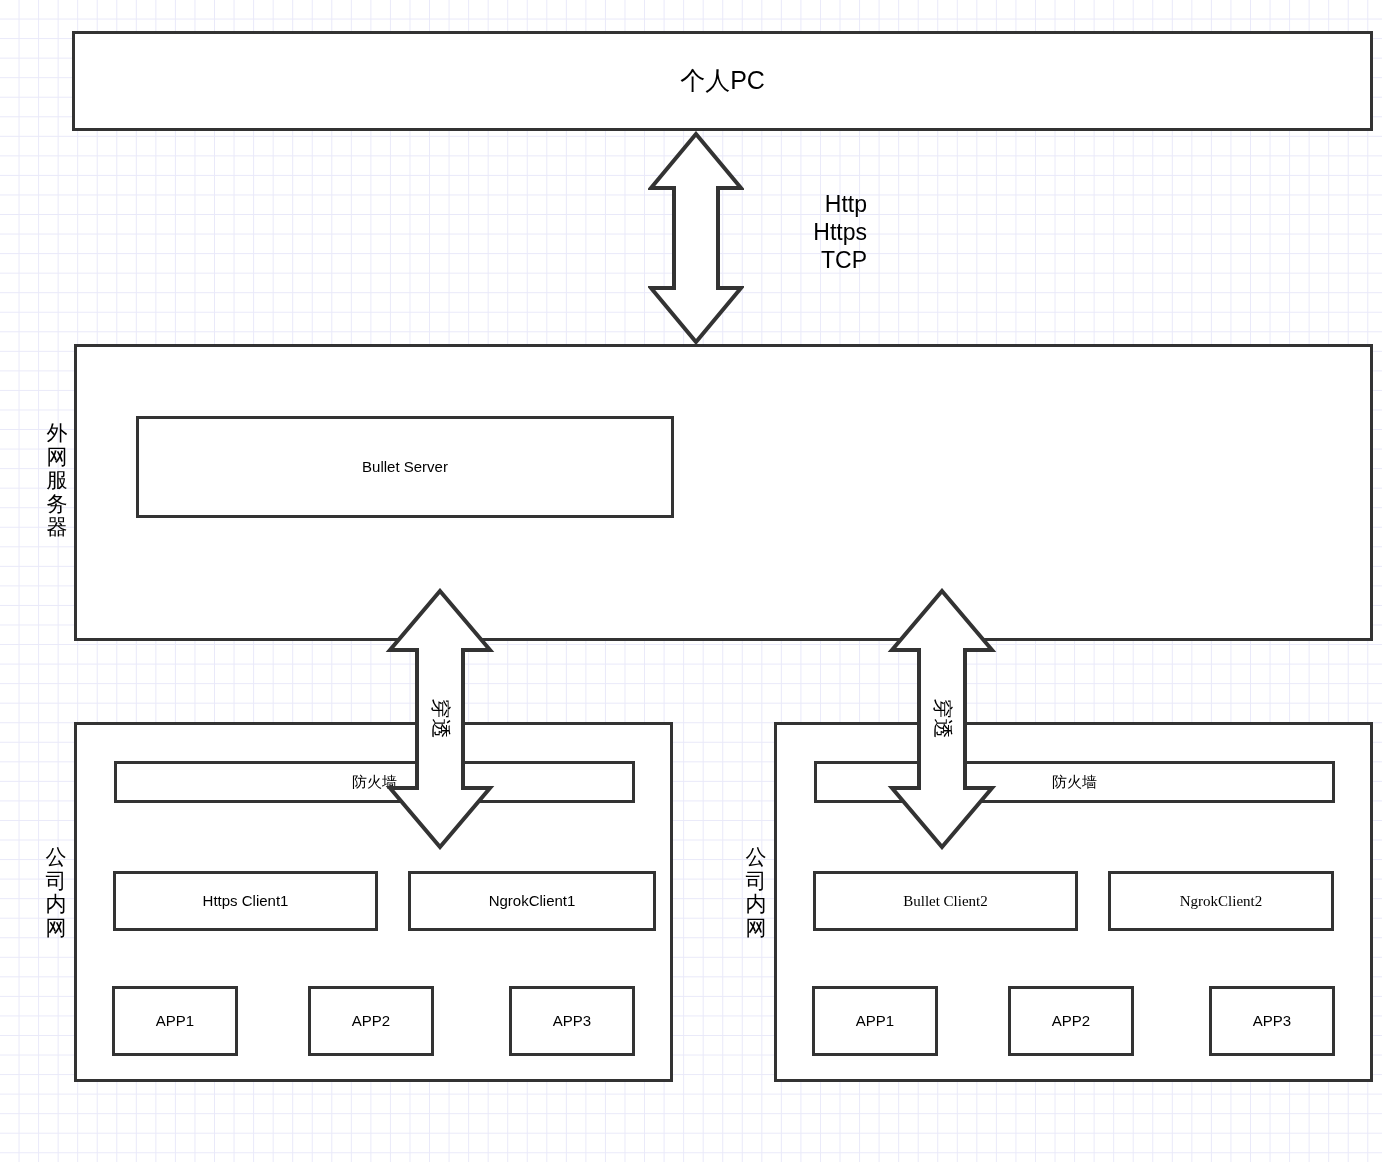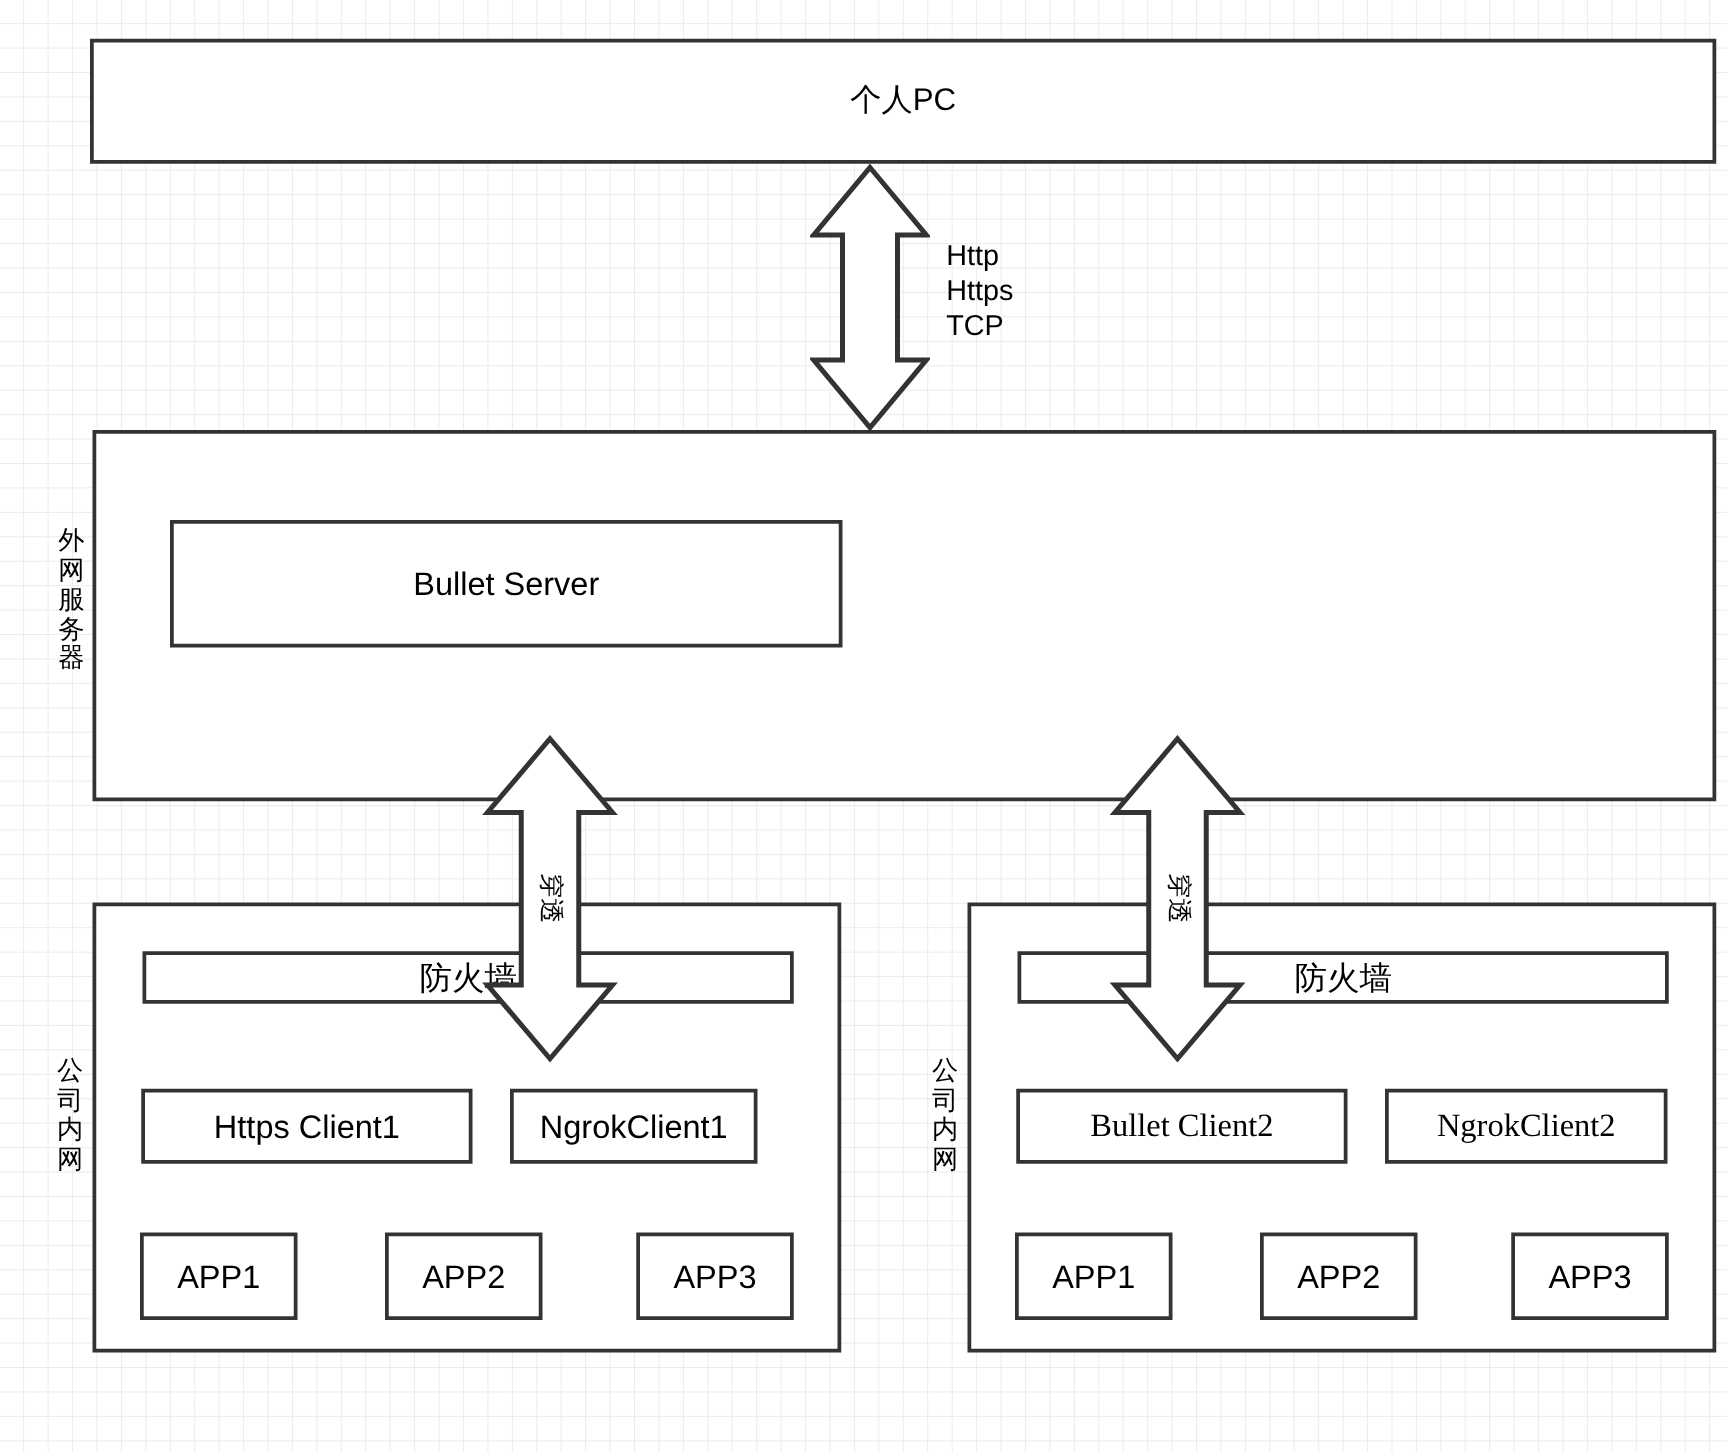--- a/index.html
+++ b/index.html
@@ -25,21 +25,21 @@
     box-sizing: border-box;
     border: 3px solid #333333;
     background: #ffffff;
     display: flex;
     align-items: center;
     justify-content: center;
     color: #000000;
     margin-left: 36px;
   }
   .box-label {
-    font-size: 26px;
+    font-size: 15px;
     line-height: 1.1;
     white-space: nowrap;
     color: #000000;
   }
   .vlabel {
     position: absolute;
     width: 26px;
     font-size: 21px;
     line-height: 1.12;
     text-align: center;
@@ -82,21 +82,21 @@
 <div id="canvas">
 
   <div class="box" style="left:36px; top:31px; width:1301px; height:100px;">
     <span class="box-label title-label">个人PC</span>
   </div>
 
   <svg class="arrow-svg" style="left:648px; top:131px;" width="96" height="214" viewBox="0 0 96 214">
     <polygon points="48,3 93,57 70,57 70,157 93,157 48,211 3,157 26,157 26,57 3,57" fill="#ffffff" stroke="#333333" stroke-width="4" stroke-linejoin="miter"></polygon>
   </svg>
 
-  <div class="proto-label" style="left:757px; top:190px; width:110px; text-align:left;">Http
+  <div class="proto-label" style="left:757px; top:190px; width:110px; text-align:right;">Http
 Https
 TCP</div>
 
   <div class="box" style="left:38px; top:344px; width:1299px; height:297px;"></div>
 
   <div class="vlabel" style="left:44px; top:421px;">外网服务器</div>
 
   <div class="box" style="left:100px; top:416px; width:538px; height:102px;">
     <span class="box-label">Bullet Server</span>
   </div>
@@ -119,21 +119,21 @@
   <div class="vlabel" style="left:43px; top:845px;">公司内网</div>
 
   <div class="box" style="left:78px; top:761px; width:521px; height:42px;">
     <span class="box-label">防火墙</span>
   </div>
 
   <div class="box" style="left:77px; top:871px; width:265px; height:60px;">
     <span class="box-label">Https Client1</span>
   </div>
 
-  <div class="box" style="left:372px; top:871px; width:198px; height:60px;">
+  <div class="box" style="left:372px; top:871px; width:248px; height:60px;">
     <span class="box-label">NgrokClient1</span>
   </div>
 
   <div class="box" style="left:76px; top:986px; width:126px; height:70px;">
     <span class="box-label">APP1</span>
   </div>
 
   <div class="box" style="left:272px; top:986px; width:126px; height:70px;">
     <span class="box-label">APP2</span>
   </div>

